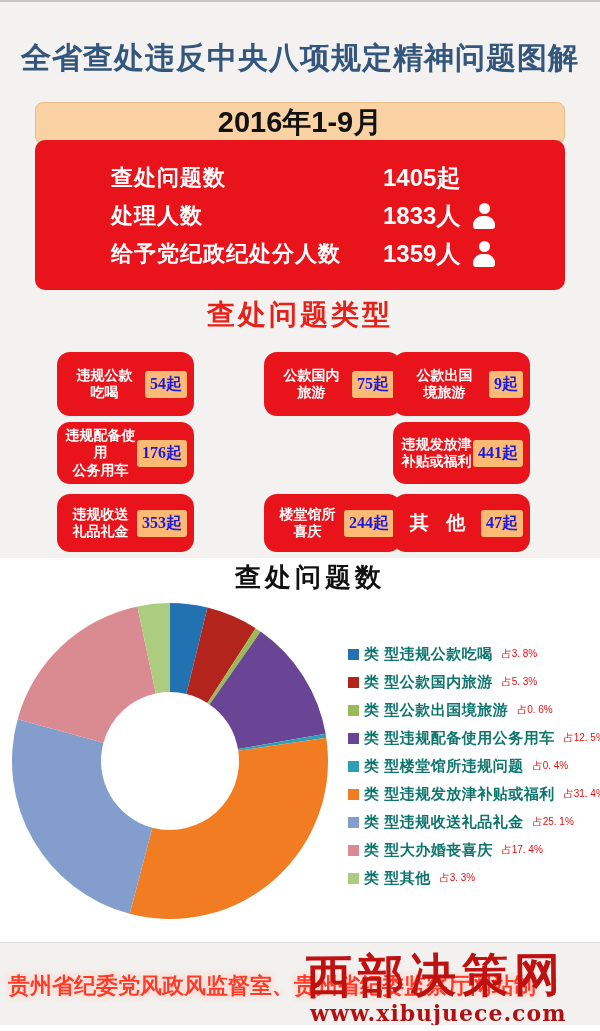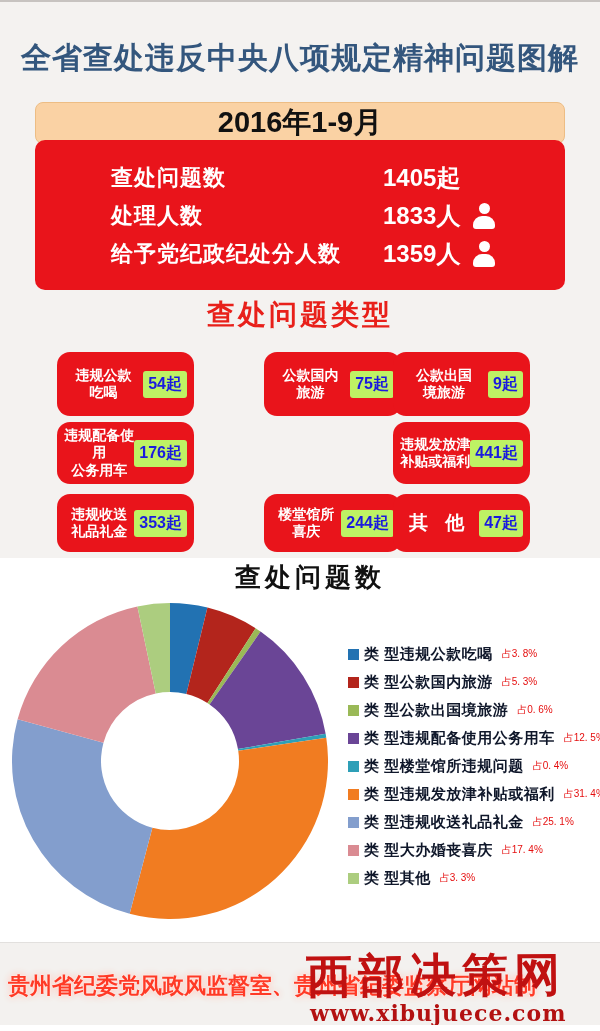--- a/index.html
+++ b/index.html
@@ -28,36 +28,36 @@
     background:#fff;border-radius:9px 9px 3px 3px;}
   .person-hidden{visibility:hidden;}
 
   
   .types-heading{position:absolute;top:294px;left:0;width:600px;text-align:center;
     font-size:28px;font-weight:bold;color:#e8201a;letter-spacing:3px;}
   .type-box{position:absolute;width:137px;background:#e9141b;border-radius:13px;
     display:flex;align-items:center;padding:0 7px;box-sizing:border-box;}
   .type-label{flex:1;color:#fff;font-weight:bold;font-size:14px;line-height:1.25;
     text-align:center;white-space:pre-line;letter-spacing:0;}
-  .type-count{background:#bef264;color:#1a1adf;font-weight:bold;font-size:16px;
-    border-radius:3px;padding:3px 5px;white-space:nowrap;}
+  .type-count{background:#fdba74;color:#1a1adf;font-weight:bold;font-size:16px;
+    border-radius:3px;padding:3px 5px;white-space:nowrap;font-family:Liberation Serif, serif;}
   .tb-r1{top:350px;height:64px;} .tb-r2{top:420px;height:62px;} .tb-r3{top:492px;height:58px;}
   .tb-c1{left:57px;} .tb-c2{left:226px;margin-left:38px;} .tb-c3{left:393px;}
   .type-box:nth-of-type(4) .type-label{font-size:13px;}
   .type-box.other-box .type-label{font-size:19px;letter-spacing:6px;}
 
   
   .chart-section{position:absolute;top:556px;left:0;width:600px;height:384px;background:#fff;}
   .chart-title{position:absolute;top:2px;left:0;width:620px;text-align:center;
     font-size:26px;font-weight:bold;color:#111;letter-spacing:4px;}
   #donut-svg{position:absolute;left:10px;top:42px;}
   .legend{position:absolute;left:348px;top:82px;display:flex;flex-direction:column;}
   .legend-item{display:flex;align-items:center;height:28px;white-space:nowrap;}
   .legend-marker{width:11px;height:11px;margin-right:5px;flex:0 0 11px;}
-  .legend-label{font-size:15px;font-weight:bold;color:#0f172a;letter-spacing:0.5px;}
+  .legend-label{font-size:15px;font-weight:bold;color:#0f766e;letter-spacing:0.5px;}
   .legend-pct{font-size:10px;font-weight:normal;color:#e50f0f;margin-left:9px;}
 
   
   .footer{position:absolute;top:940px;left:0;width:600px;height:91px;background:#f3f1ef;
     border-top:1px solid #e2e0de;box-sizing:border-box;}
   .footer-credit{position:absolute;top:28px;left:8px;width:590px;
     font-size:22px;font-weight:bold;color:#ff3a26;white-space:nowrap;
     text-shadow:0 0 2px #fff,0 0 6px #ffc9bd,0 0 10px #ffd8cf;}
   .watermark{position:absolute;top:2px;left:306px;width:290px;
     font-family:"DejaVu Serif",serif;font-weight:bold;font-size:46px;color:#c01111;

